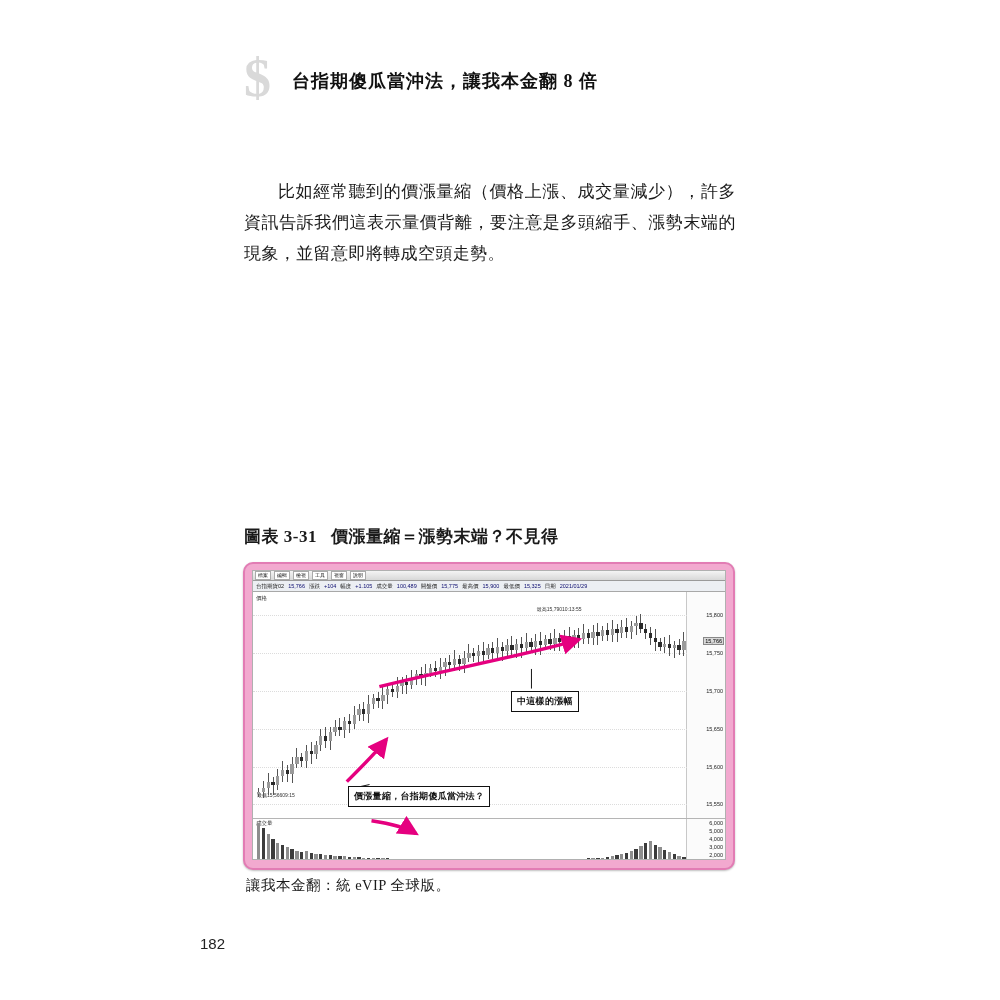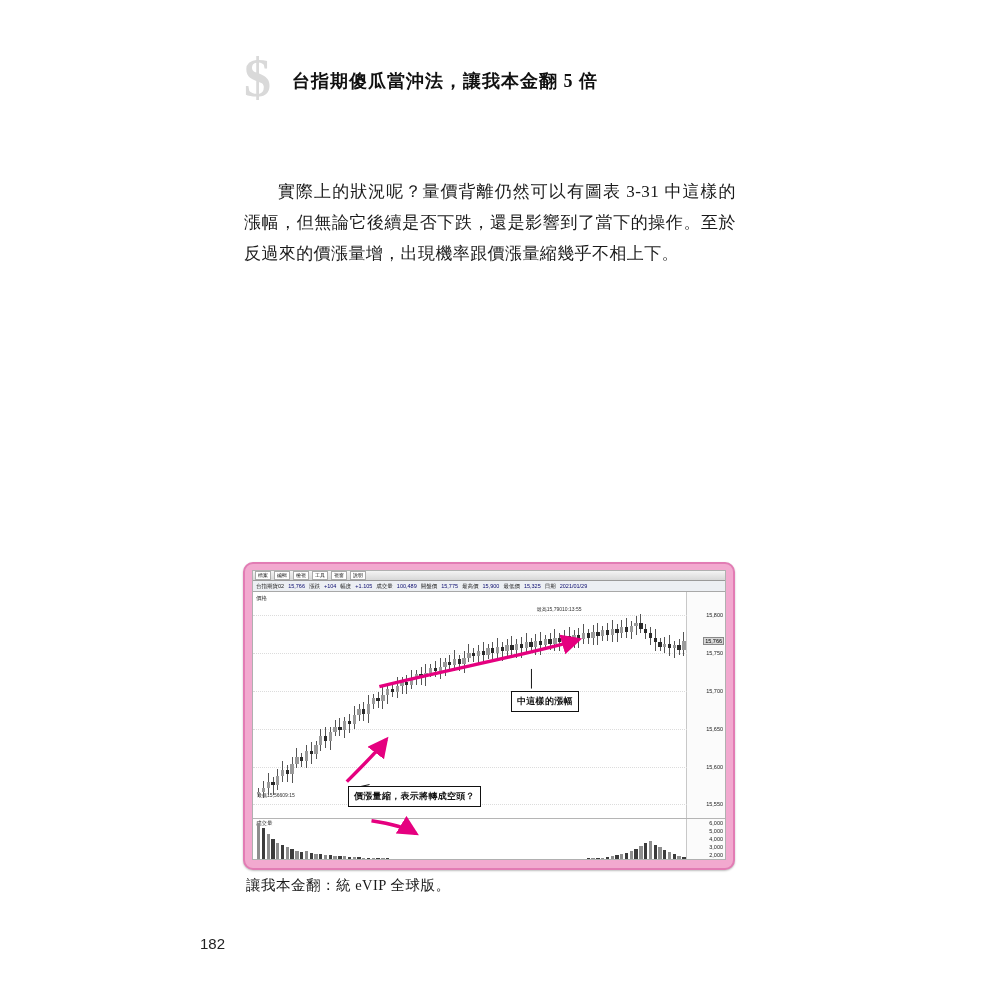--- a/index.html
+++ b/index.html
@@ -219,27 +219,30 @@
 </style>
 </head>
 <body>
 
 <div class="page">
 
   <div class="runhead">
     <div class="dollar-mark">
         <span>$</span>
       </div>
-    <div class="runhead-title">台指期傻瓜當沖法，讓我本金翻 5 倍</div>
+    <div class="runhead-title">台指期傻瓜當沖法，讓我本金翻 8 倍</div>
   </div>
 
   <div class="col">
-    <p class="para">實際上的狀況呢？量價背離仍然可以有圖表 3-31 中這樣的漲幅，但無論它後續是否下跌，還是影響到了當下的操作。至於反過來的價漲量增，出現機率跟價漲量縮幾乎不相上下。</p>
+    <p class="para">比如經常聽到的價漲量縮（價格上漲、成交量減少），許多資訊告訴我們這表示量價背離，要注意是多頭縮手、漲勢末端的現象，並留意即將轉成空頭走勢。</p>
   </div>
 
+  <div class="fig-caption">
+    <span class="fig-no">圖表 3-31</span><span>價漲量縮＝漲勢末端？不見得</span>
+  </div>
 
   <div class="chart-wrap">
     <div class="chart-inner">
 
       <div class="tb">
         <span class="cell">檔案</span>
         <span class="cell">編輯</span>
         <span class="cell">檢視</span>
         <span class="cell">工具</span>
         <span class="cell">視窗</span>
@@ -728,20 +731,20 @@
             <path d="M0,0 L6,3 L0,6 z" fill="#e5007f"></path>
           </marker>
         </defs>
         <path d="M95,215 C115,195 125,185 135,172" stroke="#e5007f" stroke-width="3.5" fill="none" marker-end="url(#ah)"></path>
         <path d="M120,255 C140,258 155,262 165,268" stroke="#e5007f" stroke-width="3.5" fill="none" marker-end="url(#ah)"></path>
         <path d="M128,118 C200,100 280,85 330,70" stroke="#e5007f" stroke-width="3.5" fill="none" marker-end="url(#ah)"></path>
         <path d="M118,218 L100,222" stroke="#111" stroke-width="1" fill="none"></path>
         <path d="M282,100 L282,120" stroke="#111" stroke-width="1" fill="none"></path>
       </svg>
 
-      <div class="callout" style="left:95px;top:215px;">價漲量縮，表示將轉成空頭？</div>
+      <div class="callout" style="left:95px;top:215px;">價漲量縮，台指期傻瓜當沖法？</div>
       <div class="callout" style="left:258px;top:120px;">中這樣的漲幅</div>
     </div>
   </div>
 
   <div class="source">讓我本金翻：統 eVIP 全球版。</div>
   <div class="folio">182</div>
 </div>
 
 </body></html>

